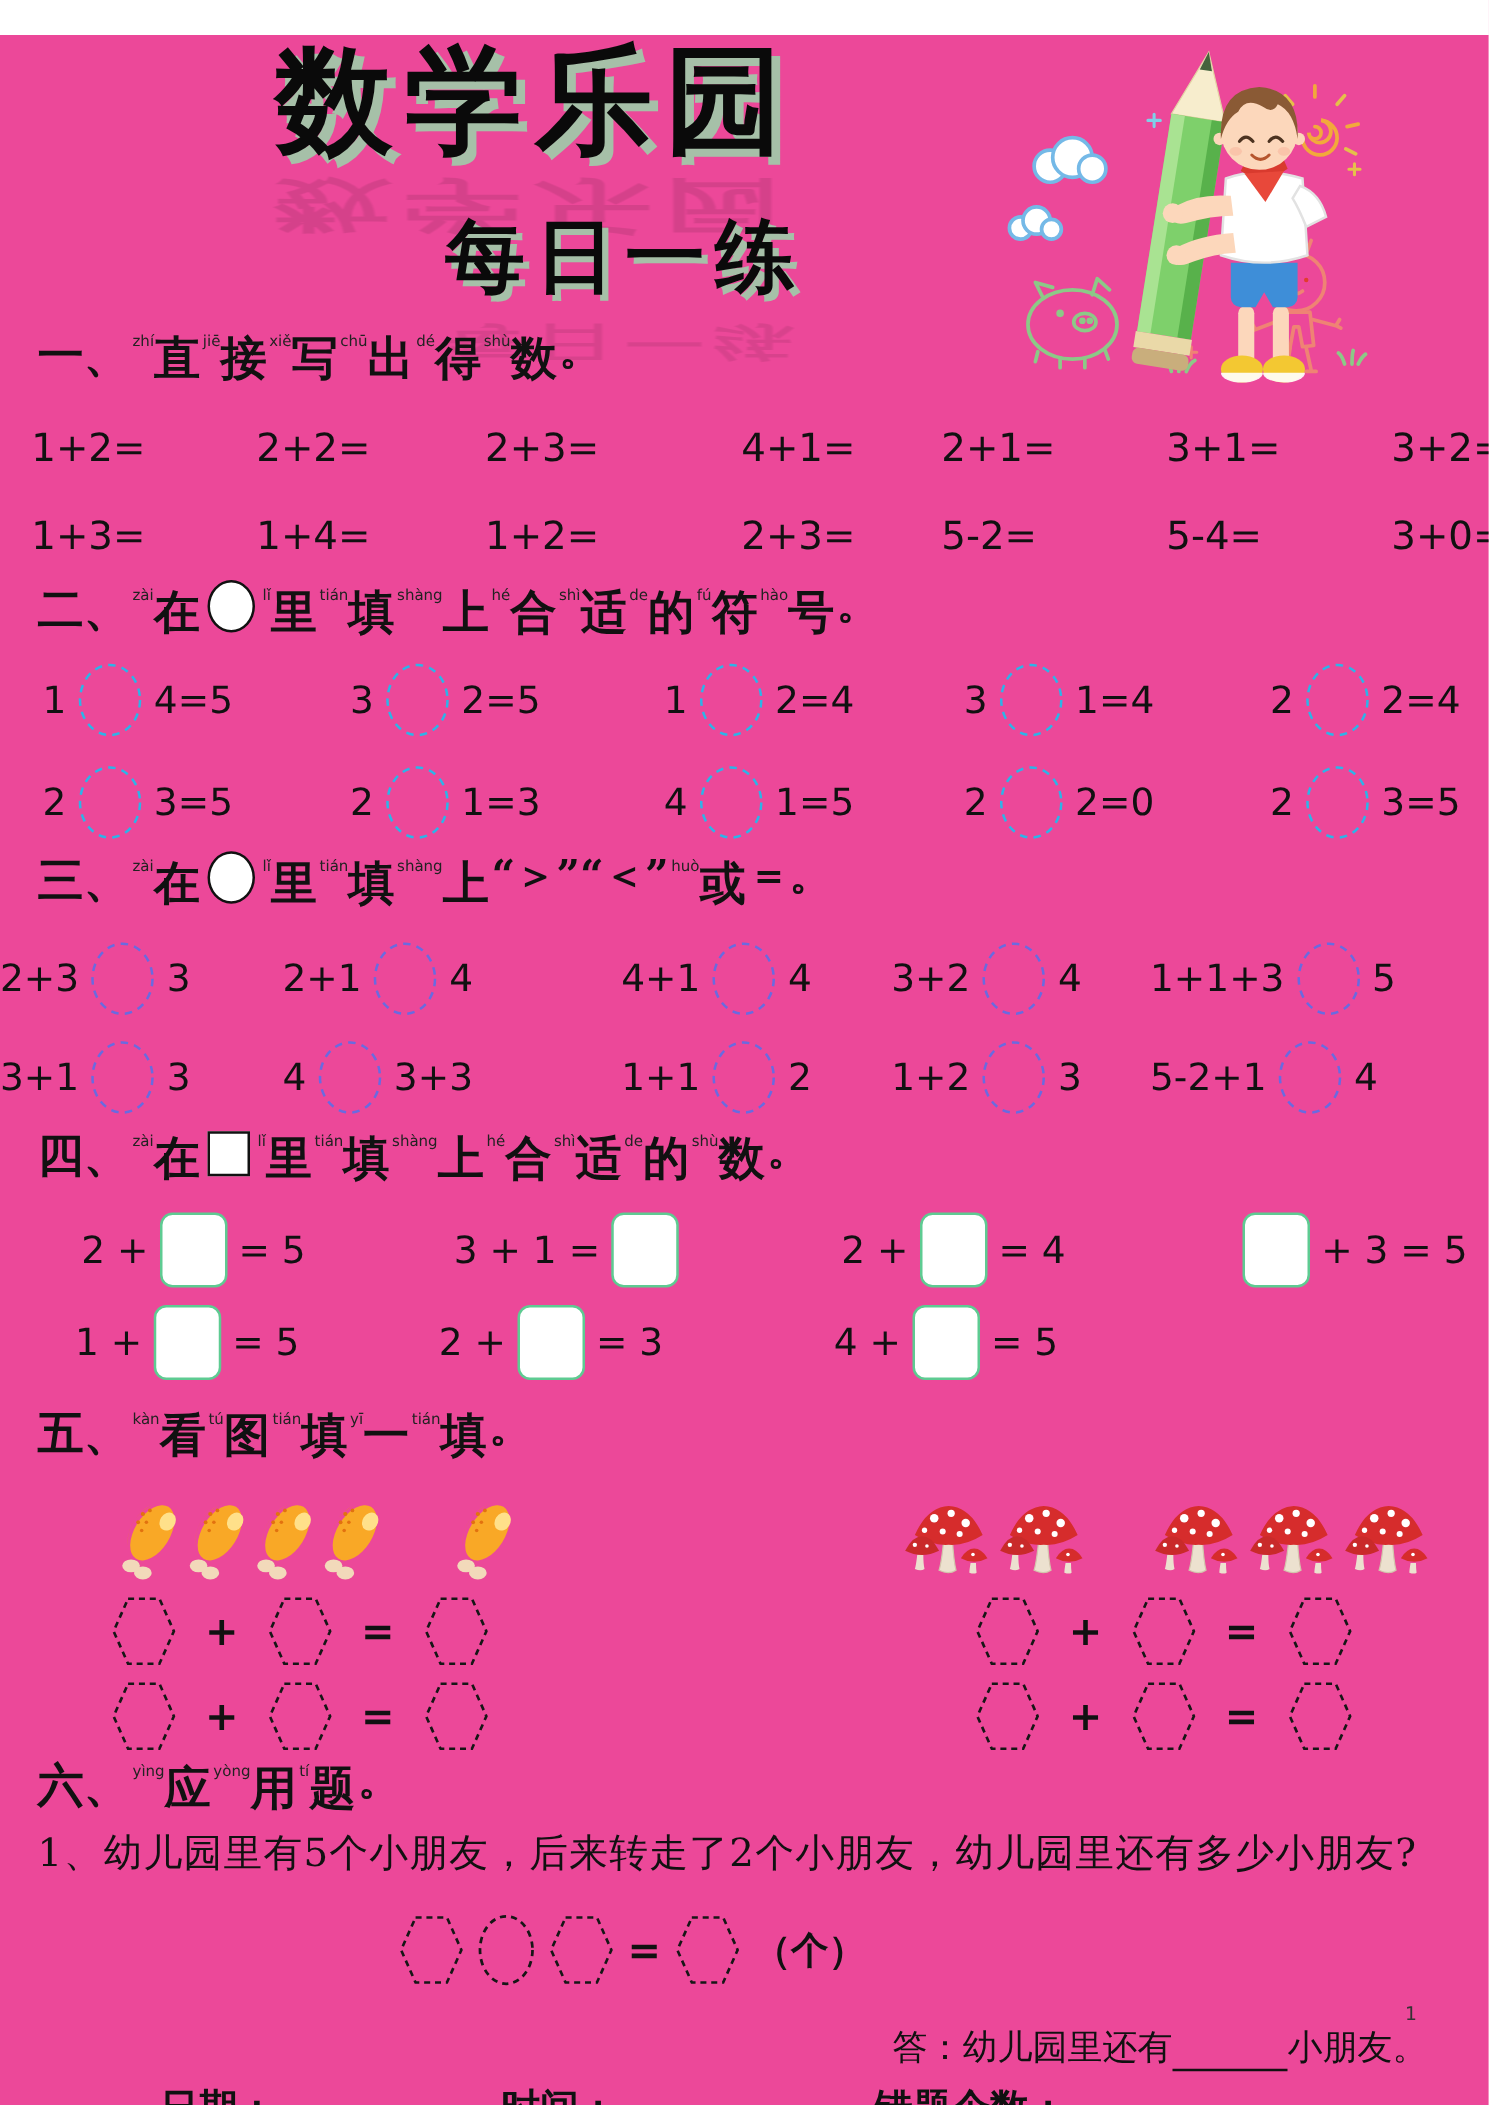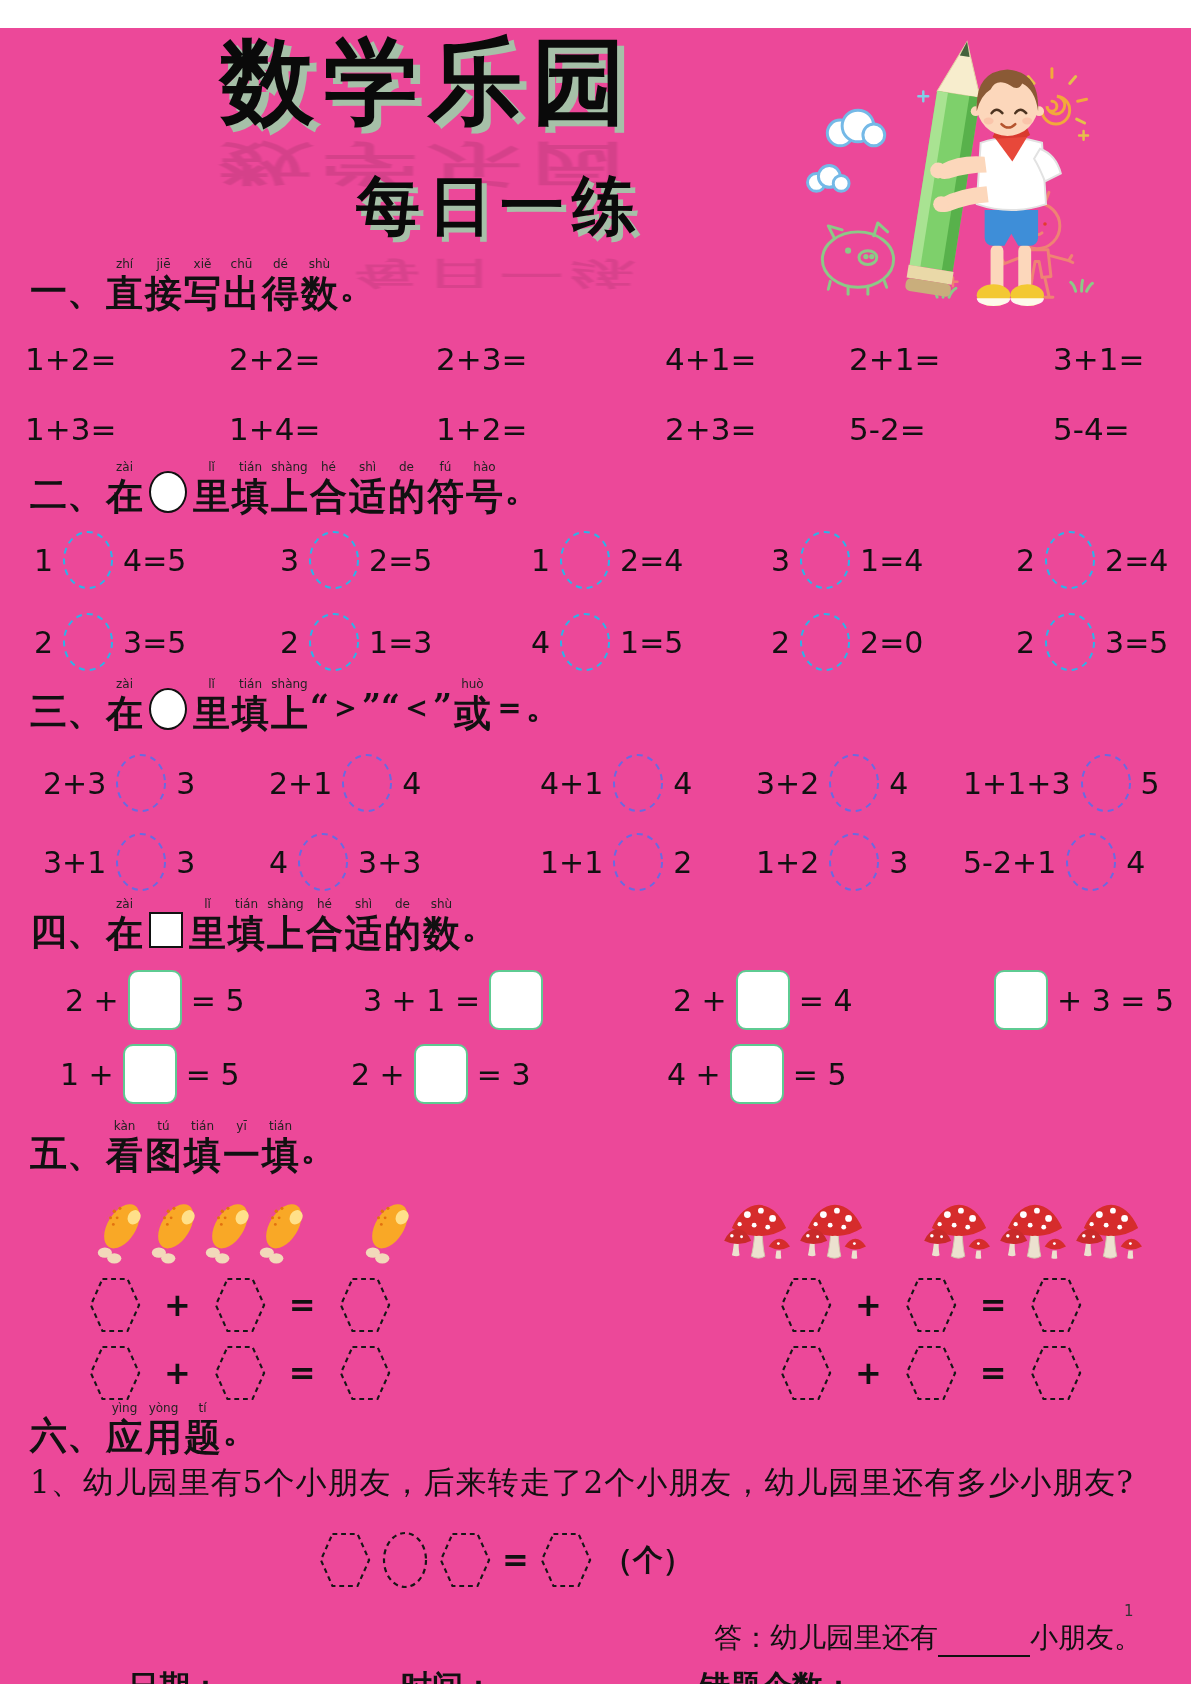--- a/index.html
+++ b/index.html
@@ -17,37 +17,37 @@
   .title-sub{top:146px;left:356px;font-family:"DejaVu Serif",serif;font-weight:bold;
              font-size:64px;line-height:1;letter-spacing:8px;color:#0a0a0a;
              text-shadow:5px 5px 0 var(--tshadow,#a6c0a8);white-space:nowrap;}
   .sub-refl{top:262px;left:356px;font-family:"DejaVu Serif",serif;font-weight:bold;
             font-size:64px;line-height:1;letter-spacing:8px;color:#000;opacity:.08;
             transform:scaleY(-0.5);transform-origin:0 0;filter:blur(1px);white-space:nowrap;}
 
   
   .heading{display:flex;align-items:flex-end;gap:2px;font-family:"DejaVu Serif",serif;white-space:nowrap;}
   .sec-num{font-size:37px;font-weight:bold;line-height:1;padding-bottom:3px;}
-  .syl{display:inline-flex;flex-direction:column;align-items:center;line-height:1;}
+  .syl{display:inline-flex;flex-direction:row;align-items:flex-start;line-height:1;}
   .py{font-size:12px;font-family:"DejaVu Sans",sans-serif;height:16px;color:#222;}
   .hch{font-size:37px;font-weight:bold;line-height:1.05;}
   .htext{font-size:33px;font-weight:bold;padding-bottom:3px;}
   .shape-circle{width:34px;height:38px;border:2.5px solid #111;border-radius:50%;
                 display:inline-block;margin:0 4px 3px 4px;background:#fff;}
   .shape-square{width:30px;height:32px;border:2.5px solid #111;display:inline-block;
                 margin:0 4px 5px 4px;background:#fff;}
 
   
-  .eq-row{display:grid;font-size:31px;white-space:nowrap;gap:24px;}
+  .eq-row{display:grid;font-size:31px;white-space:nowrap;}
   #s1r1,#s1r2{grid-template-columns:180px 183px 205px 160px 180px 180px auto;padding-left:25px;width:1160px;}
   .eq{white-space:nowrap;}
 
   .prob-row{display:grid;align-items:center;height:64px;}
   #s2r1,#s2r2{grid-template-columns:246px 251px 240px 245px auto;padding-left:34px;}
-  #s3r1,#s3r2{grid-template-columns:226px 271px 216px 207px auto;padding-left:43px;}
+  #s3r1,#s3r2{grid-template-columns:226px 271px 216px 207px auto;}
   #s4r1{grid-template-columns:298px 310px 321px auto;padding-left:65px;height:60px;}
   #s4r2{grid-template-columns:291px 316px 357px auto;padding-left:60px;height:60px;}
   .prob{display:inline-flex;align-items:center;gap:9px;font-size:30px;white-space:nowrap;}
   .gbox{width:50px;height:56px;border:2px solid var(--boxc,#5ecb92);border-radius:10px;
         display:inline-block;background:#fff;}
 
   
   .hexrow{display:flex;align-items:center;gap:22px;}
   .sign{font-size:32px;font-weight:bold;}
   .s6eq{display:flex;align-items:center;gap:10px;}

